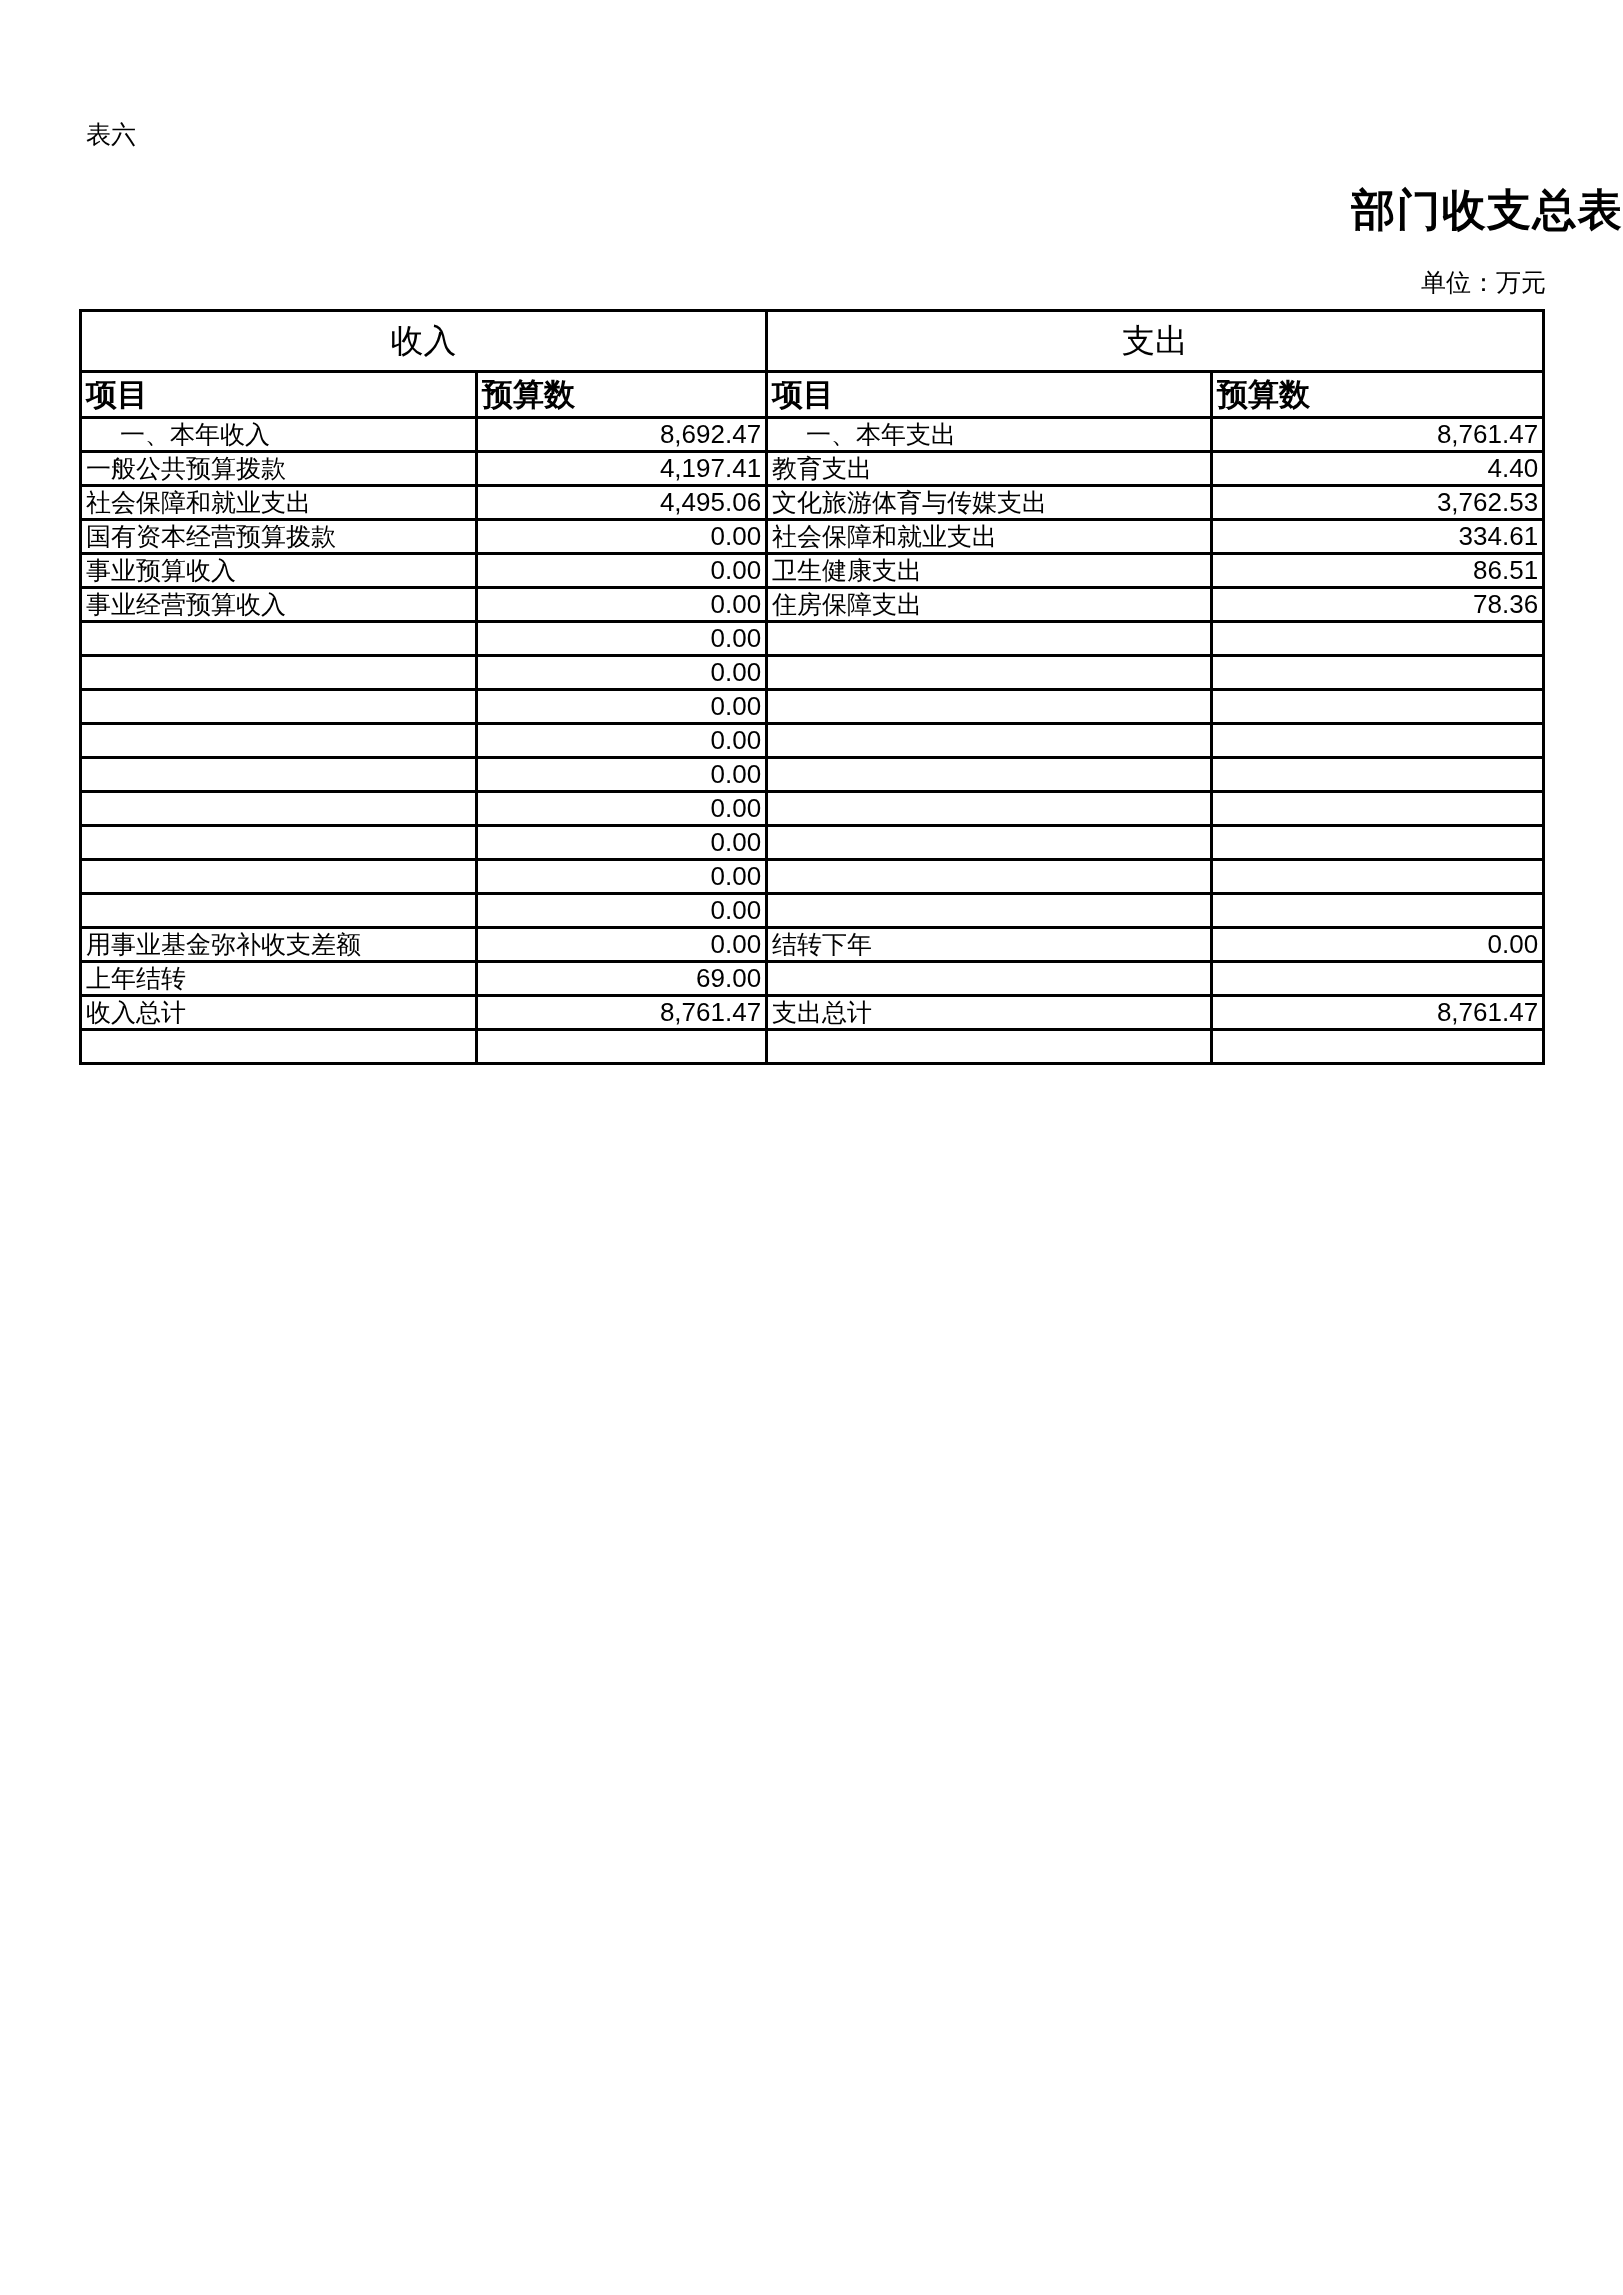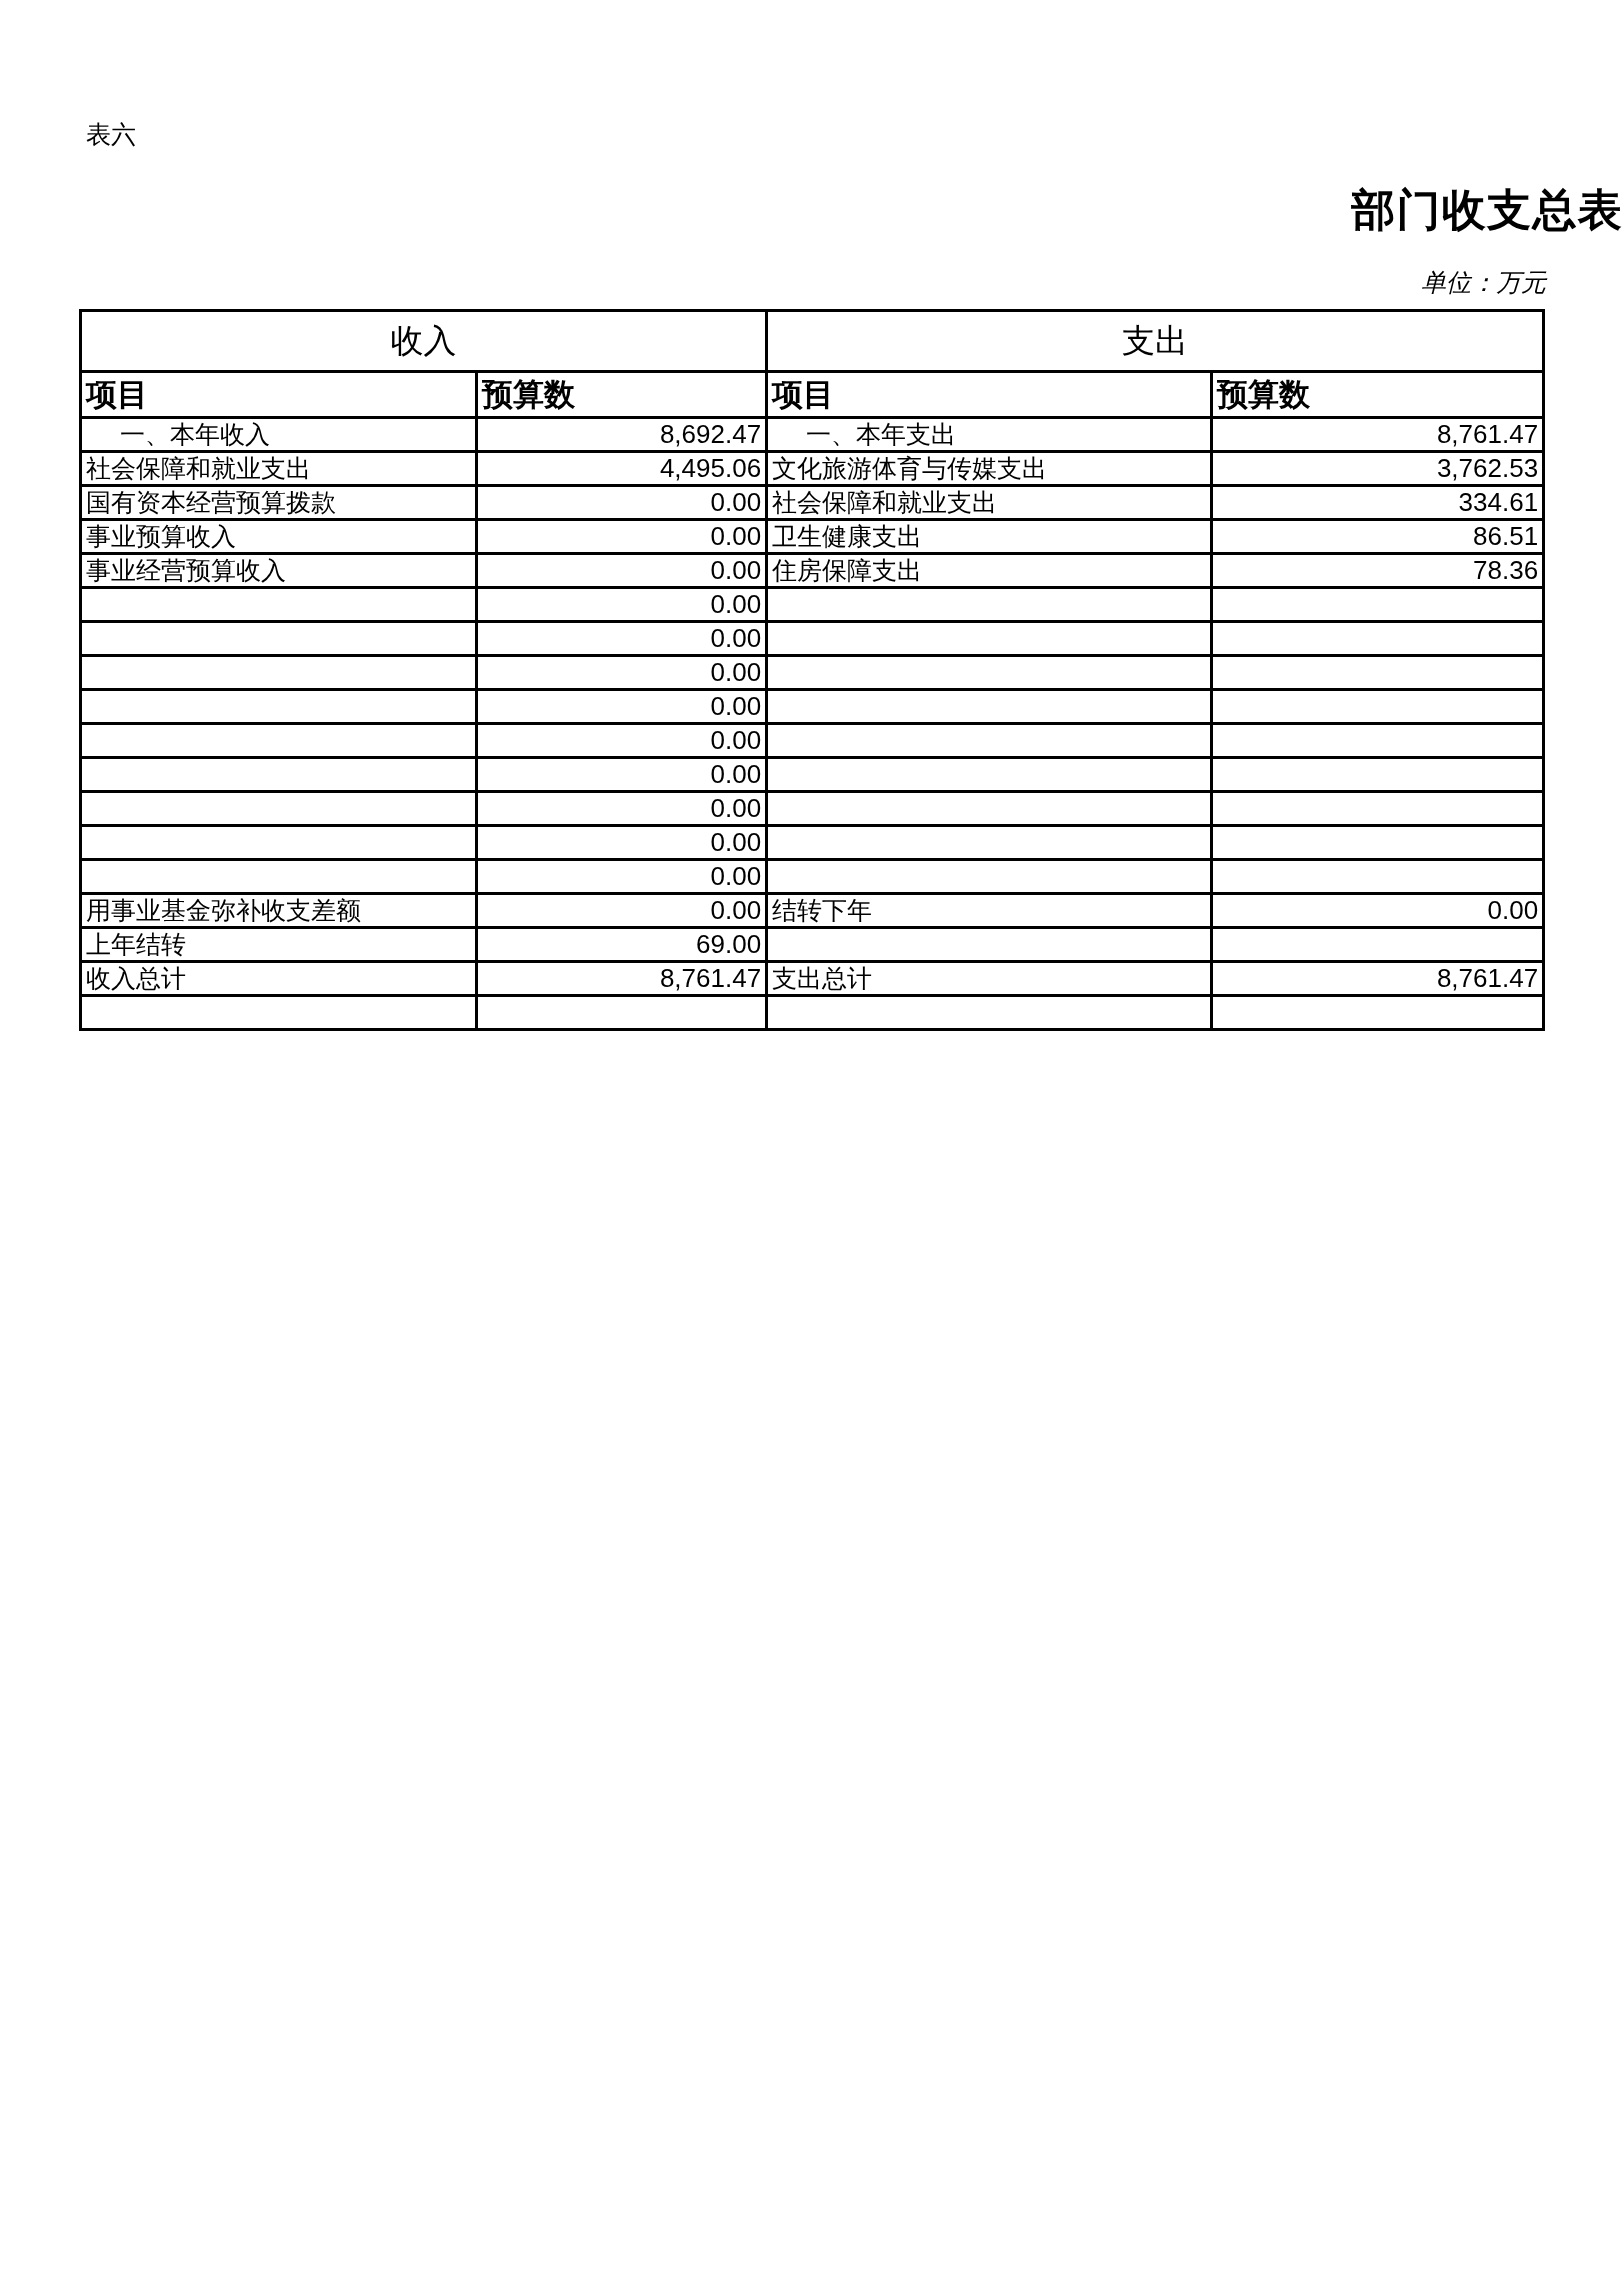--- a/index.html
+++ b/index.html
@@ -35,21 +35,20 @@
       font-family: "DejaVu Serif", serif;
       letter-spacing: 1.3px;
     }
     .unit-label {
       position: absolute;
       right: 77px;
       top: 268px;
       font-size: 25px;
       line-height: 29px;
       font-family: "DejaVu Serif", serif;
-      font-style: italic;
     }
     table.budget {
       position: absolute;
       left: 79px;
       top: 309px;
       width: 1464px;
       border-collapse: collapse;
       table-layout: fixed;
     }
     table.budget td, table.budget th {
@@ -122,20 +121,26 @@
     </tr>
   </thead>
   <tbody id="table-body">
     <tr class="row">
       <td class="item indent">一、本年收入</td>
       <td class="amount">8,692.47</td>
       <td class="item indent">一、本年支出</td>
       <td class="amount">8,761.47</td>
     </tr>
     <tr class="row">
+      <td class="item">一般公共预算拨款</td>
+      <td class="amount">4,197.41</td>
+      <td class="item">教育支出</td>
+      <td class="amount">4.40</td>
+    </tr>
+    <tr class="row">
       <td class="item">社会保障和就业支出</td>
       <td class="amount">4,495.06</td>
       <td class="item">文化旅游体育与传媒支出</td>
       <td class="amount">3,762.53</td>
     </tr>
     <tr class="row">
       <td class="item">国有资本经营预算拨款</td>
       <td class="amount">0.00</td>
       <td class="item">社会保障和就业支出</td>
       <td class="amount">334.61</td>

